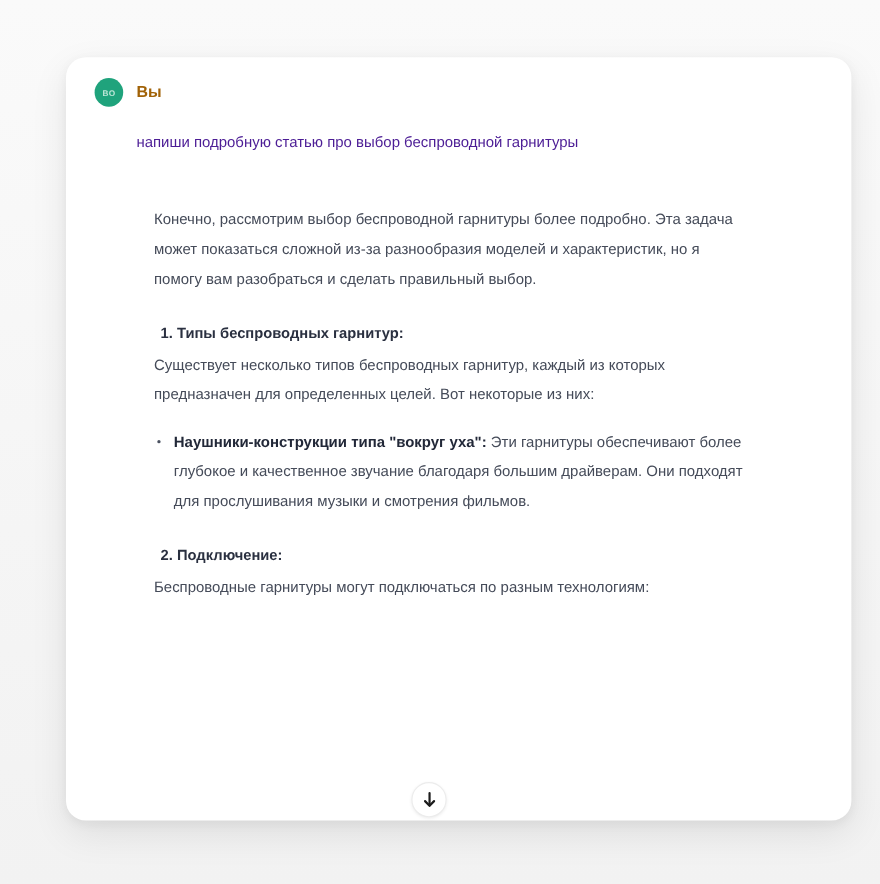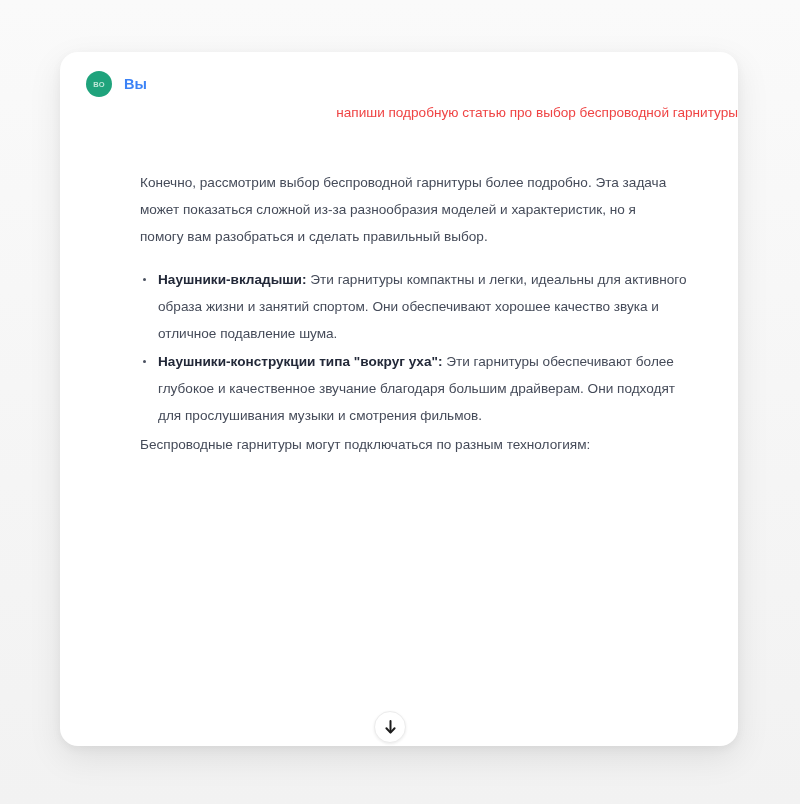--- a/index.html
+++ b/index.html
@@ -24,20 +24,21 @@
     position: absolute;
     left: 60px;
     top: 52px;
     width: 678px;
     height: 694px;
     background: #ffffff;
     border-radius: 18px;
     box-shadow: 0 12px 34px rgba(0,0,0,0.085),
                 0 3px 10px rgba(0,0,0,0.05);
     overflow: hidden;
+    padding-left: 36px;
   }
 
   #scroll-region {
     position: absolute;
     inset: 0;
     overflow: hidden;
     padding: 0;
   }
 
   .message {
@@ -72,21 +73,21 @@
   }
 
   .avatar.assistant {
     background: #19a47c;
   }
   .avatar.assistant svg { display:block; }
 
   .author {
     font-size: 14.5px;
     font-weight: 700;
-    color: #3b82f6;
+    color: #a16207;
     letter-spacing: 0.1px;
   }
 
   .msg-body {
     margin-left: 54px;
     margin-top: 6px;
     color: #454b59;
     font-size: 13.6px;
     line-height: 27px;
   }
@@ -134,25 +135,24 @@
 
   .b-term {
     font-weight: 700;
     color: #222838;
   }
 
   
   #user-message { margin-top: 19px; }
   #user-text {
     margin-left: 38px;
-    margin-top: 4px;
+    margin-top: 21px;
     font-size: 13.6px;
-    color: #ef4444;
+    color: #4c1d95;
     line-height: 24px;
-    text-align: right;
   }
 
   #assistant-message { margin-top: 44px; }
 
   
   #scroll-bottom-btn {
     position: absolute;
     left: 374px;
     top: 711px;
     width: 30px;
@@ -185,30 +185,30 @@
           <div class="author">Вы</div>
         </div>
         <div id="user-text">напиши подробную статью про выбор беспроводной гарнитуры</div>
       </div>
 
       <div class="message" id="assistant-message">
 
         <div class="msg-body">
           <p class="para">Конечно, рассмотрим выбор беспроводной гарнитуры более подробно. Эта задача может показаться сложной из-за разнообразия моделей и характеристик, но я помогу вам разобраться и сделать правильный выбор.</p>
 
+          <div class="section-title">1. Типы беспроводных гарнитур:</div>
+          <p class="para lead">Существует несколько типов беспроводных гарнитур, каждый из которых предназначен для определенных целей. Вот некоторые из них:</p>
 
           <ul class="bullets">
-            <li>
-              <span class="b-term">Наушники-вкладыши:</span><span> Эти гарнитуры компактны и легки, идеальны для активного образа жизни и занятий спортом. Они обеспечивают хорошее качество звука и отличное подавление шума.</span>
-            </li>
             <li>
               <span class="b-term">Наушники-конструкции типа "вокруг уха":</span><span> Эти гарнитуры обеспечивают более глубокое и качественное звучание благодаря большим драйверам. Они подходят для прослушивания музыки и смотрения фильмов.</span>
             </li>
           </ul>
 
+          <div class="section-title">2. Подключение:</div>
           <p class="para lead">Беспроводные гарнитуры могут подключаться по разным технологиям:</p>
 
         </div>
       </div>
 
     </div>
   </div>
 
   <div id="scroll-bottom-btn">
     <svg width="13" height="15" viewBox="0 0 13 15">

